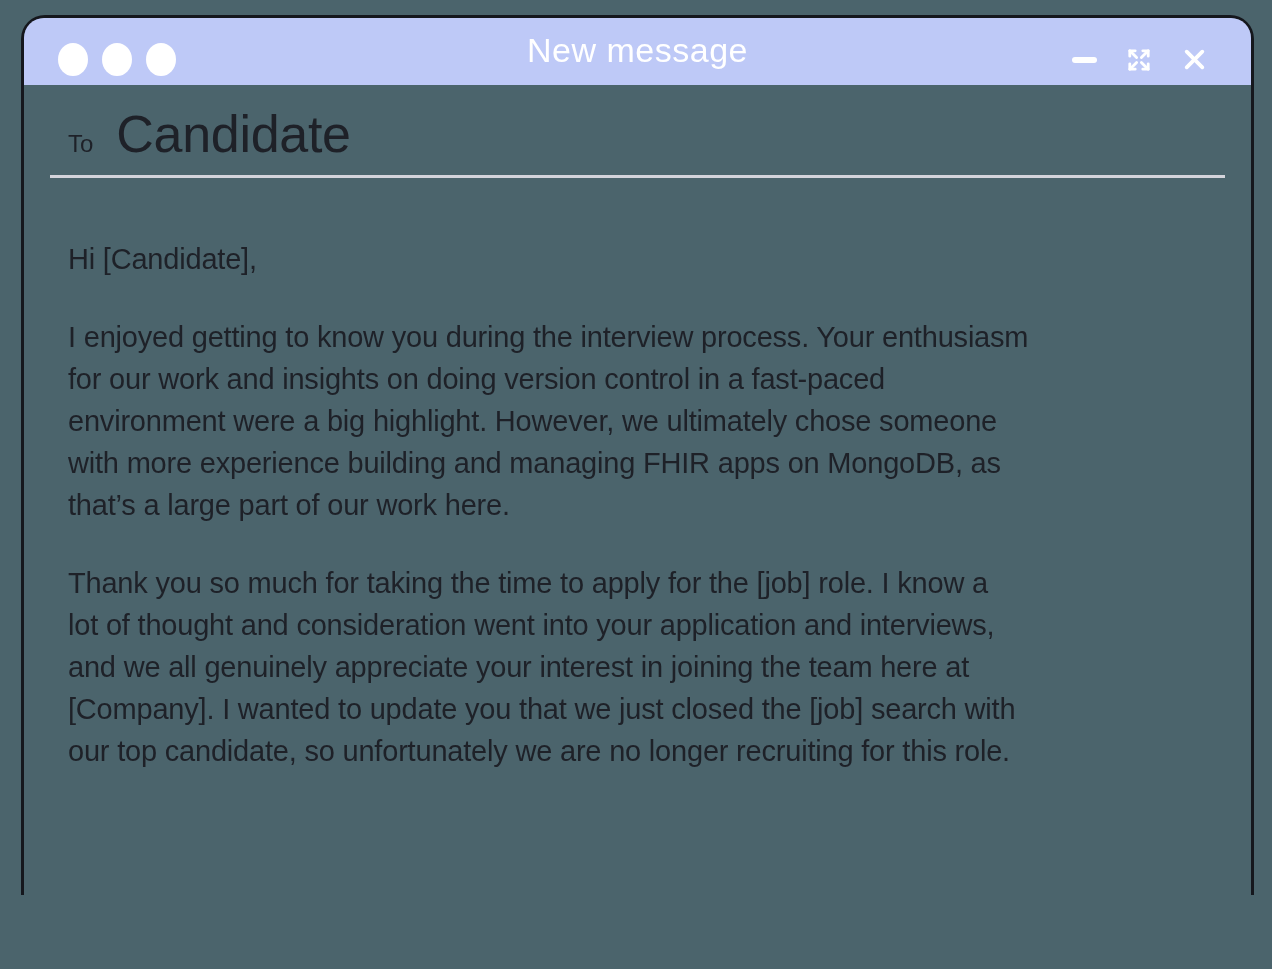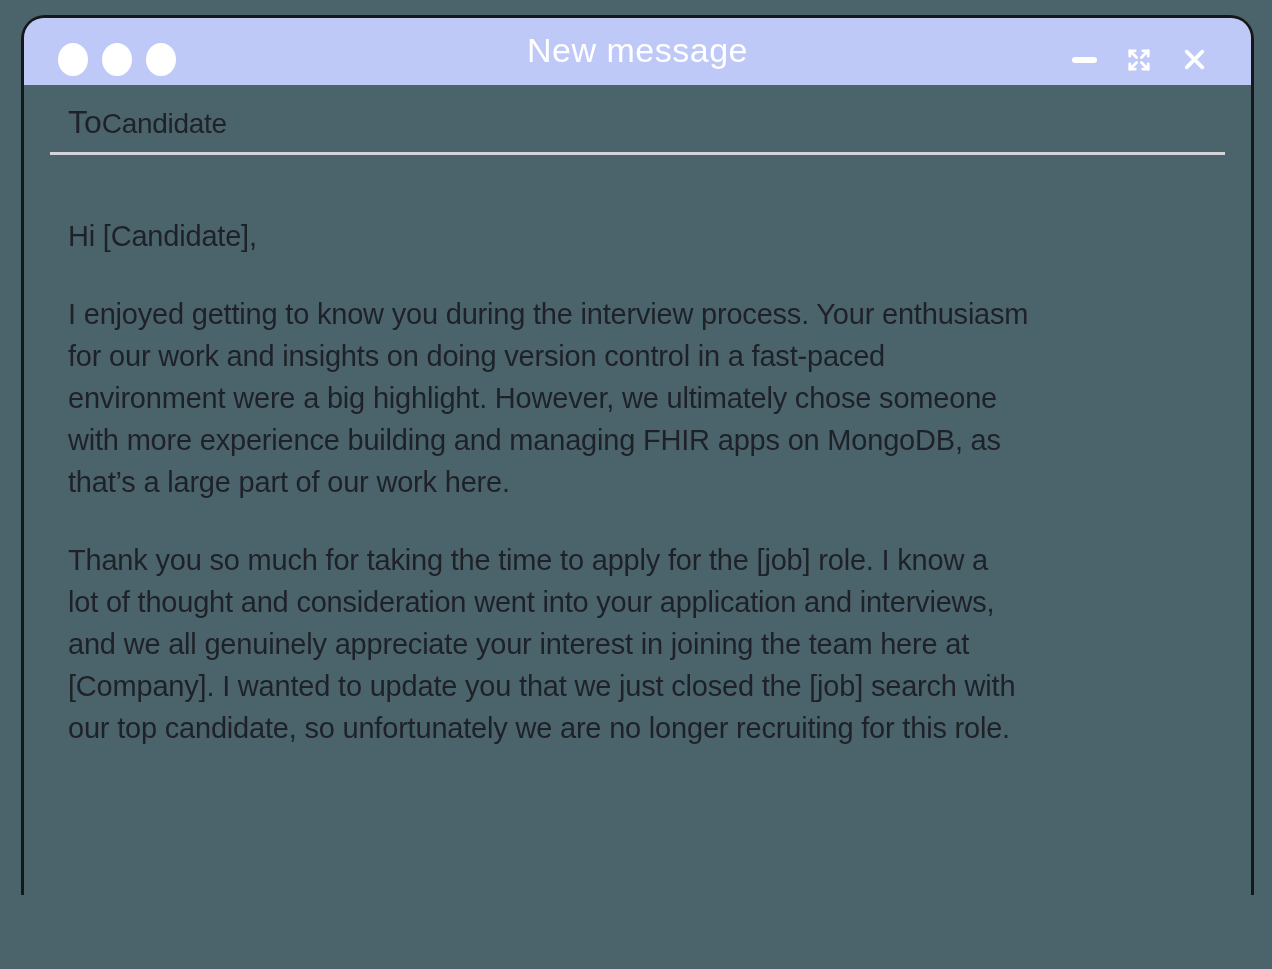--- a/index.html
+++ b/index.html
@@ -52,22 +52,22 @@
   .ctl{width:26px;height:26px;display:flex;align-items:center;justify-content:center;cursor:pointer;}
   .min-glyph{width:25px;height:6px;background:#ffffff;border-radius:3px;}
   .ctl svg{display:block;}
 
   .to-row{
     display:flex;
     align-items:baseline;
     margin:19px 0 0 44px;
     color:var(--body-text);
   }
-  .to-label{font-size:32px;}
-  .to-value{font-size:28px;letter-spacing:-0.3px;}
+  .to-label{font-size:24px;}
+  .to-value{font-size:52px;margin-left:23px;letter-spacing:-0.3px;}
   .divider{
     height:3px;
     background:var(--divider);
     margin:11px 26px 0 26px;
     border:none;
   }
   .message-body{
     margin:60px 40px 0 44px;
     color:var(--body-text);
     font-size:29px;

